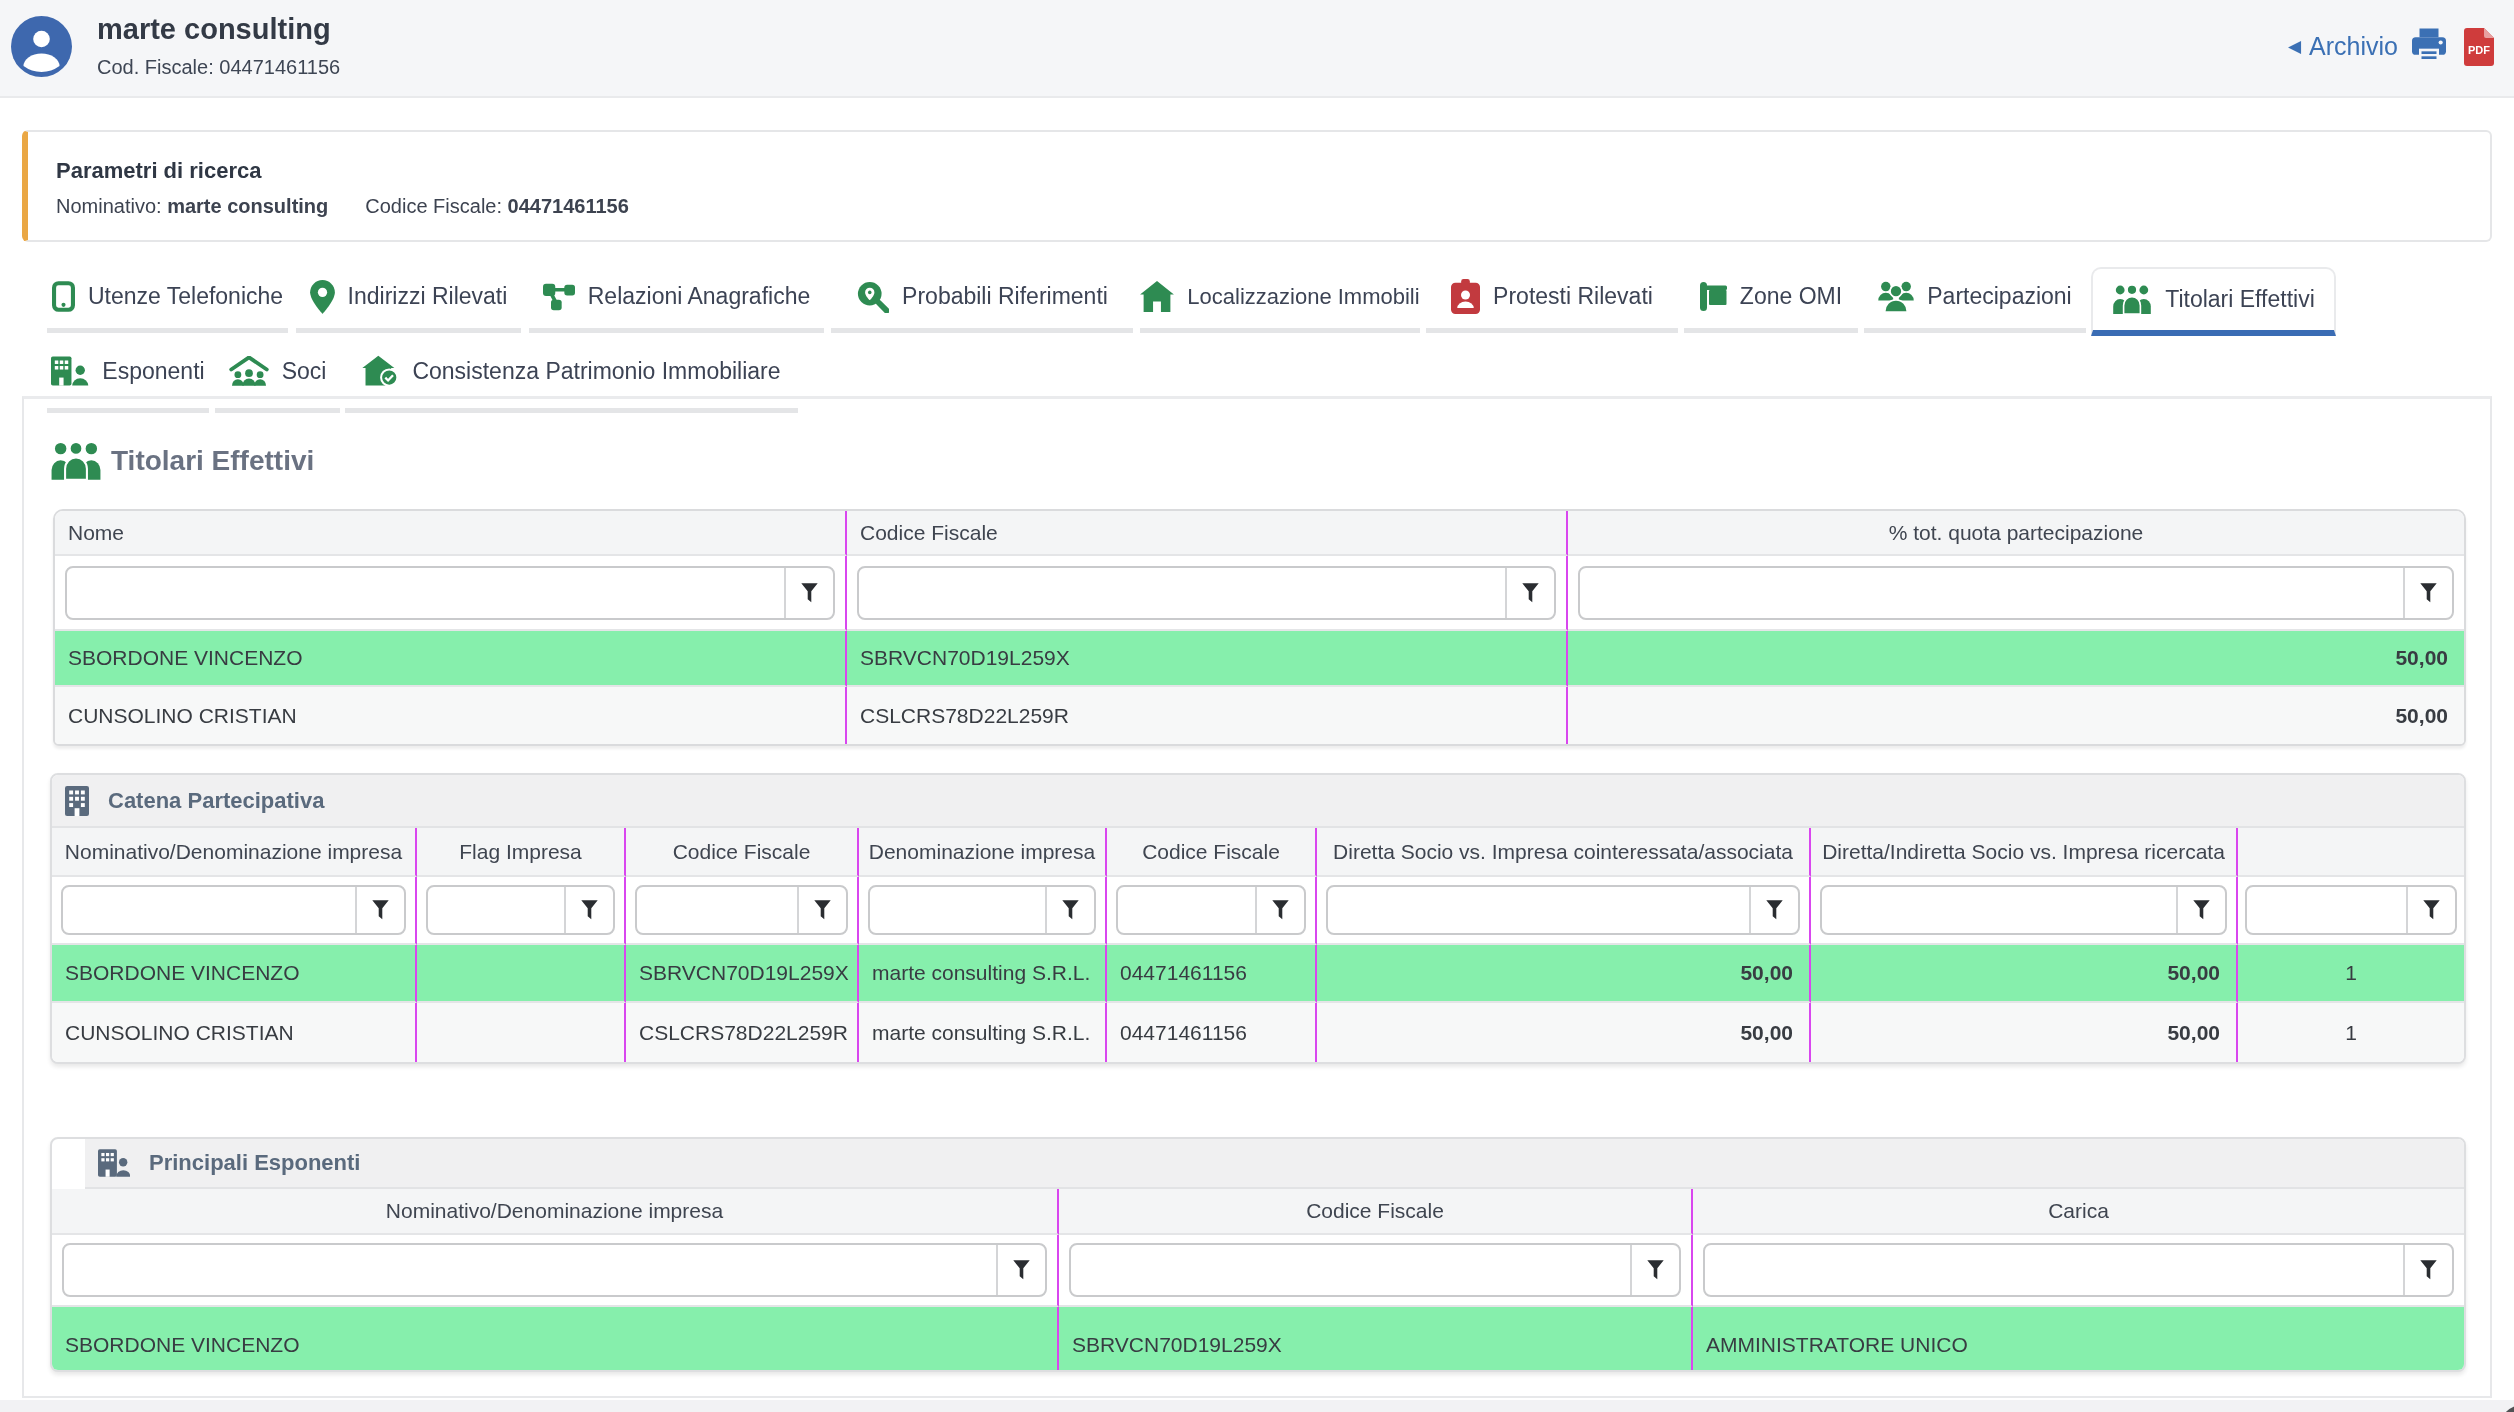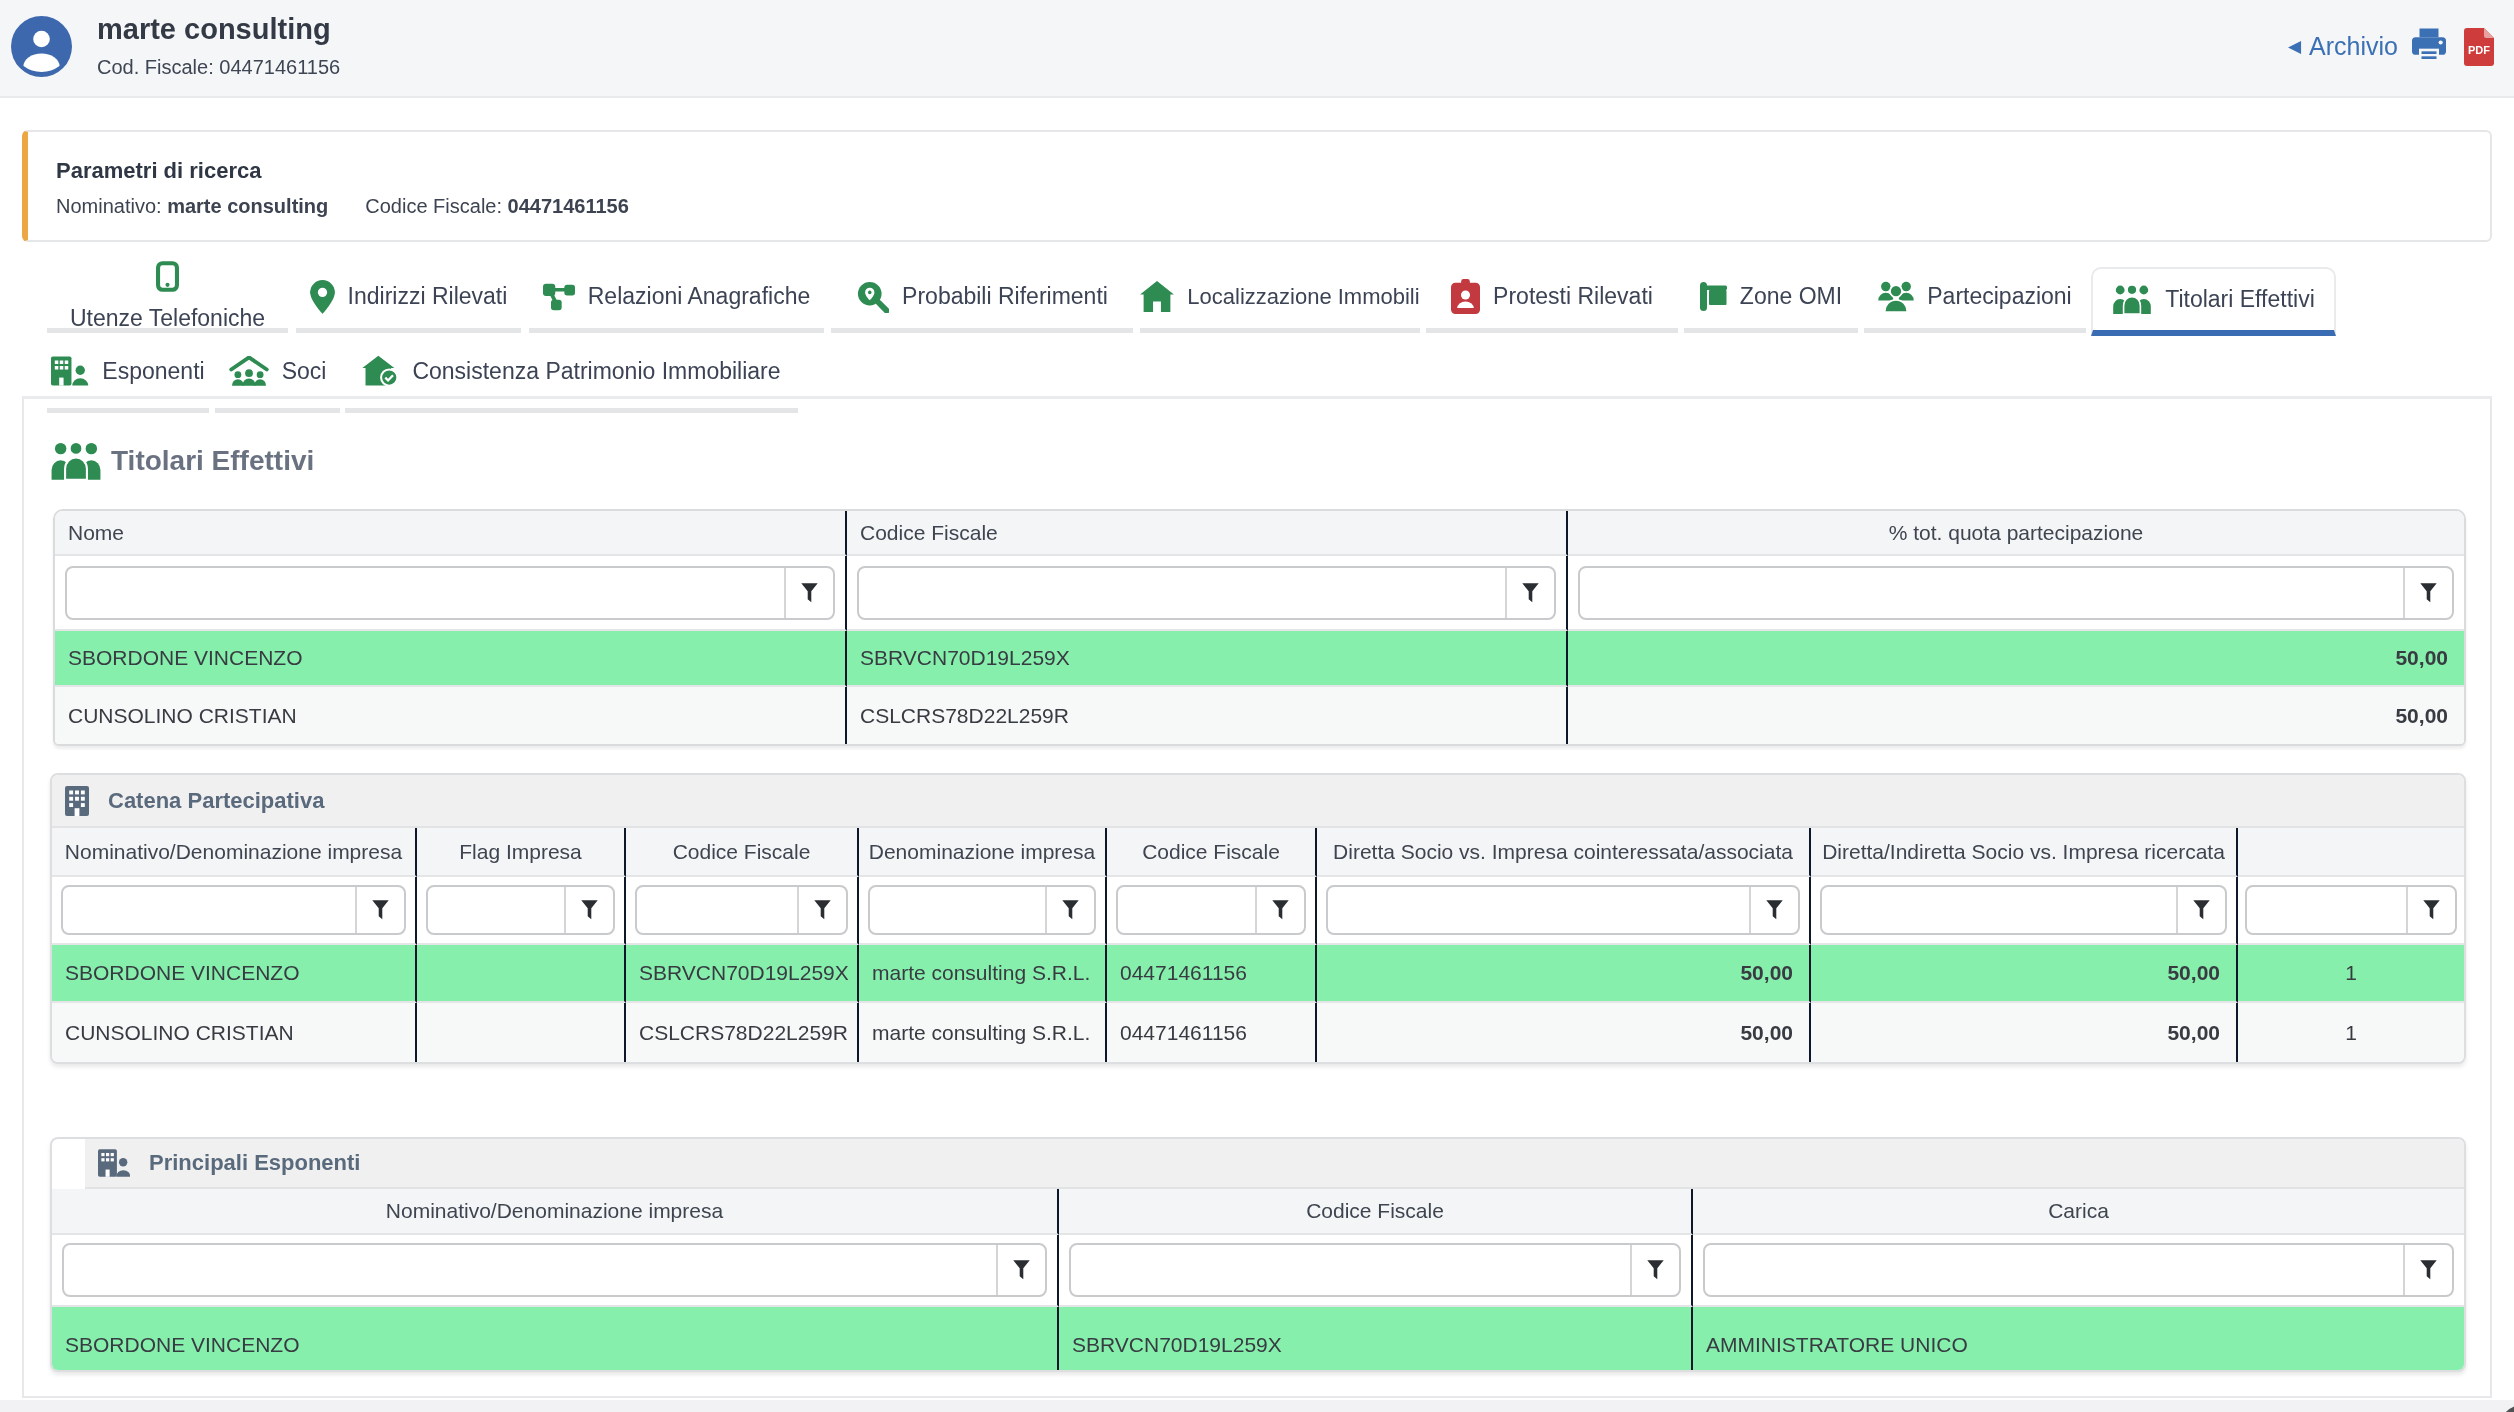--- a/index.html
+++ b/index.html
@@ -39,21 +39,21 @@
   
   #panel { left:22px; top:396px; width:2470px; height:1002px; background:#fff;
     border:2px solid #e7e8ea; border-top:3px solid #eaebed; }
 
   #heading { left:50px; top:442px; display:flex; align-items:center; gap:9px;
     font-size:28px; font-weight:bold; color:#6a7282; }
 
   
   table { border-collapse:separate; border-spacing:0; table-layout:fixed;
     font-size:21px; color:#383c42; width:100%; }
-  td, th { border-right:2px solid #0f172a; border-bottom:2px solid #e4e5e7;
+  td, th { border-right:2px solid #d946ef; border-bottom:2px solid #e4e5e7;
     overflow:hidden; white-space:nowrap; font-weight:normal; padding:0; }
   td:last-child, th:last-child { border-right:none; }
   tr:last-child td { border-bottom:none; }
   th { background:#f4f5f6; color:#3f4550; }
   .lft { text-align:left; padding-left:13px; }
   .rgt { text-align:right; padding-right:16px;font-weight:bold; }
   .ctr { text-align:center; }
   .odd { background:#86efac;border-radius:8px; }
   .even { background:#f7f8f8; }
   .frow td { background:#fff; }
@@ -111,21 +111,21 @@
       <text x="15" y="26" font-size="11" font-weight="bold" fill="#fff" text-anchor="middle" font-family="Liberation Sans">PDF</text>
     </svg>
   </div>
 
   <div class="abs" id="paramcard"></div>
   <div class="abs" id="paramtitle">Parametri di ricerca</div>
   <div class="abs" id="paramline">Nominativo: <b>marte consulting</b><span style="display:inline-block;width:37px"></span>Codice Fiscale: <b>04471461156</b></div>
 
   <div class="abs" id="panel"></div>
 
-  <div class="tab" style="left:47px;  width:241px;flex-direction:column;">
+  <div class="tab" style="left:47px;  width:241px;">
       <svg width="23" height="31" viewBox="0 0 13.5 18">
         <rect x="1.2" y="1.2" width="11.1" height="15.6" rx="2.6" fill="none" stroke="#2e8b52" stroke-width="2.4"></rect>
         <circle cx="6.75" cy="13.9" r="1.2" fill="#2e8b52"></circle>
       </svg>
       <span>Utenze Telefoniche</span>
     </div>
   <div class="tab" style="left:296px; width:225px;">
       <svg width="25" height="34" viewBox="0 0 16 22">
         <path d="M8 0 C12.4 0 16 3.6 16 8 c0 5.5 -8 14 -8 14 S0 13.5 0 8 C0 3.6 3.6 0 8 0 Z" fill="#2e8b52"></path>
         <circle cx="8" cy="8" r="3" fill="#fff"></circle>

